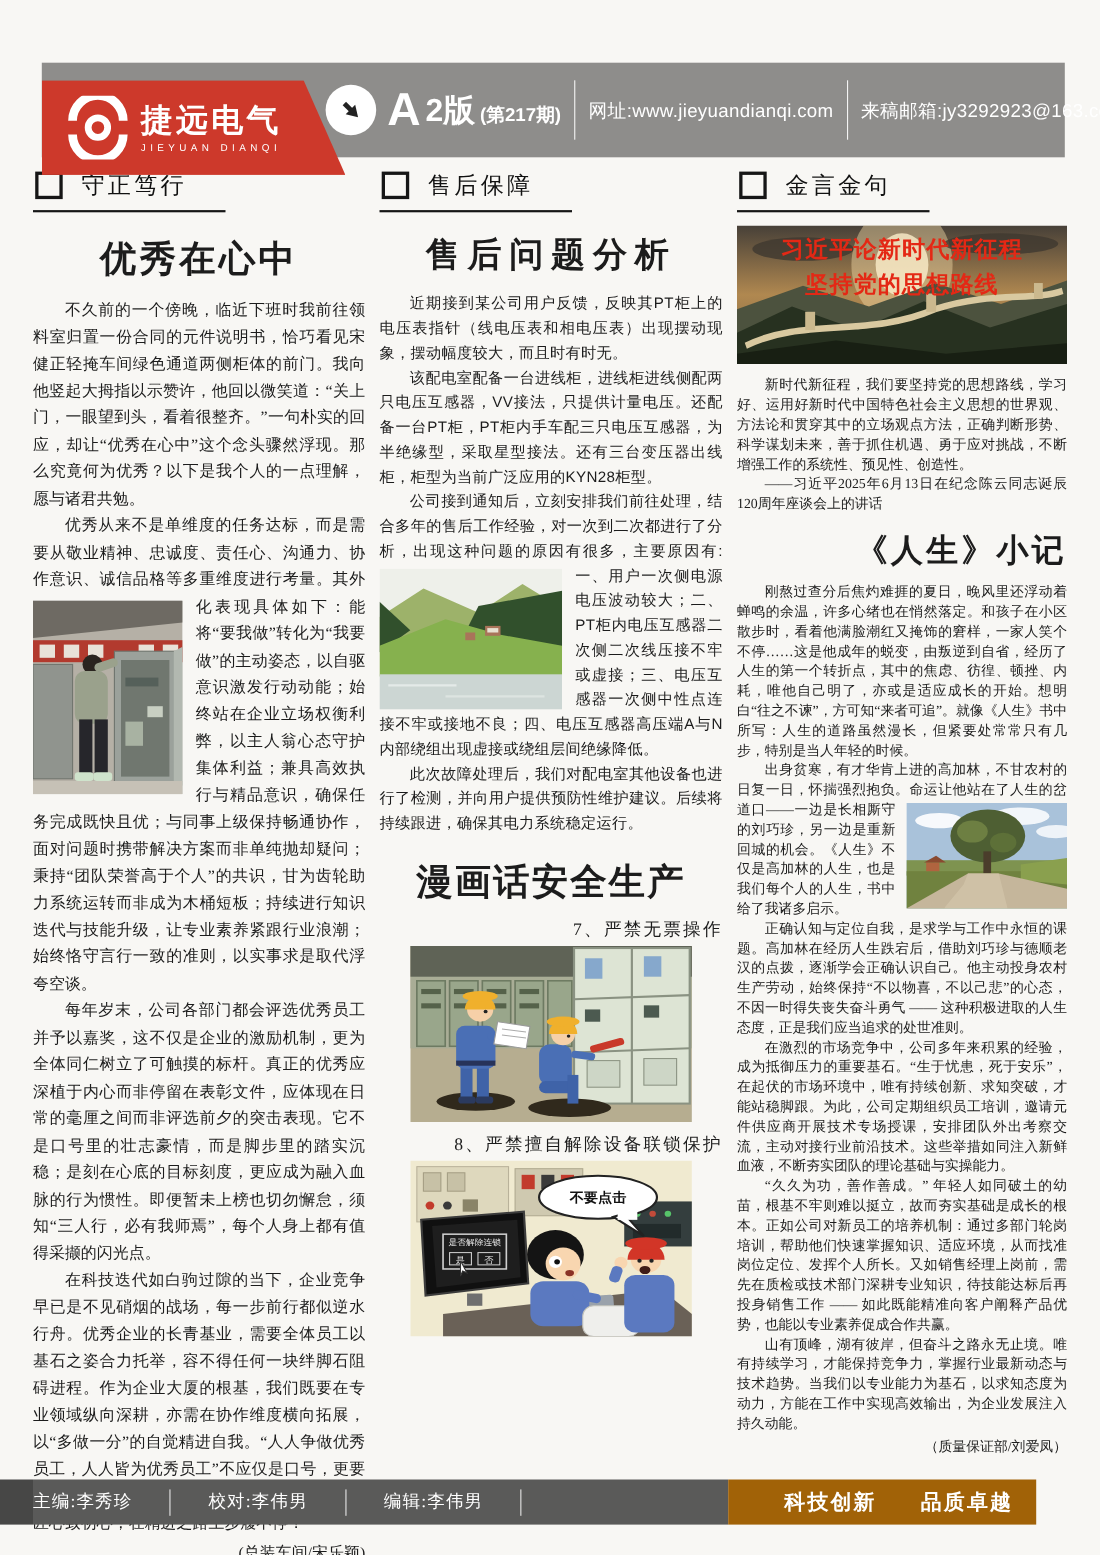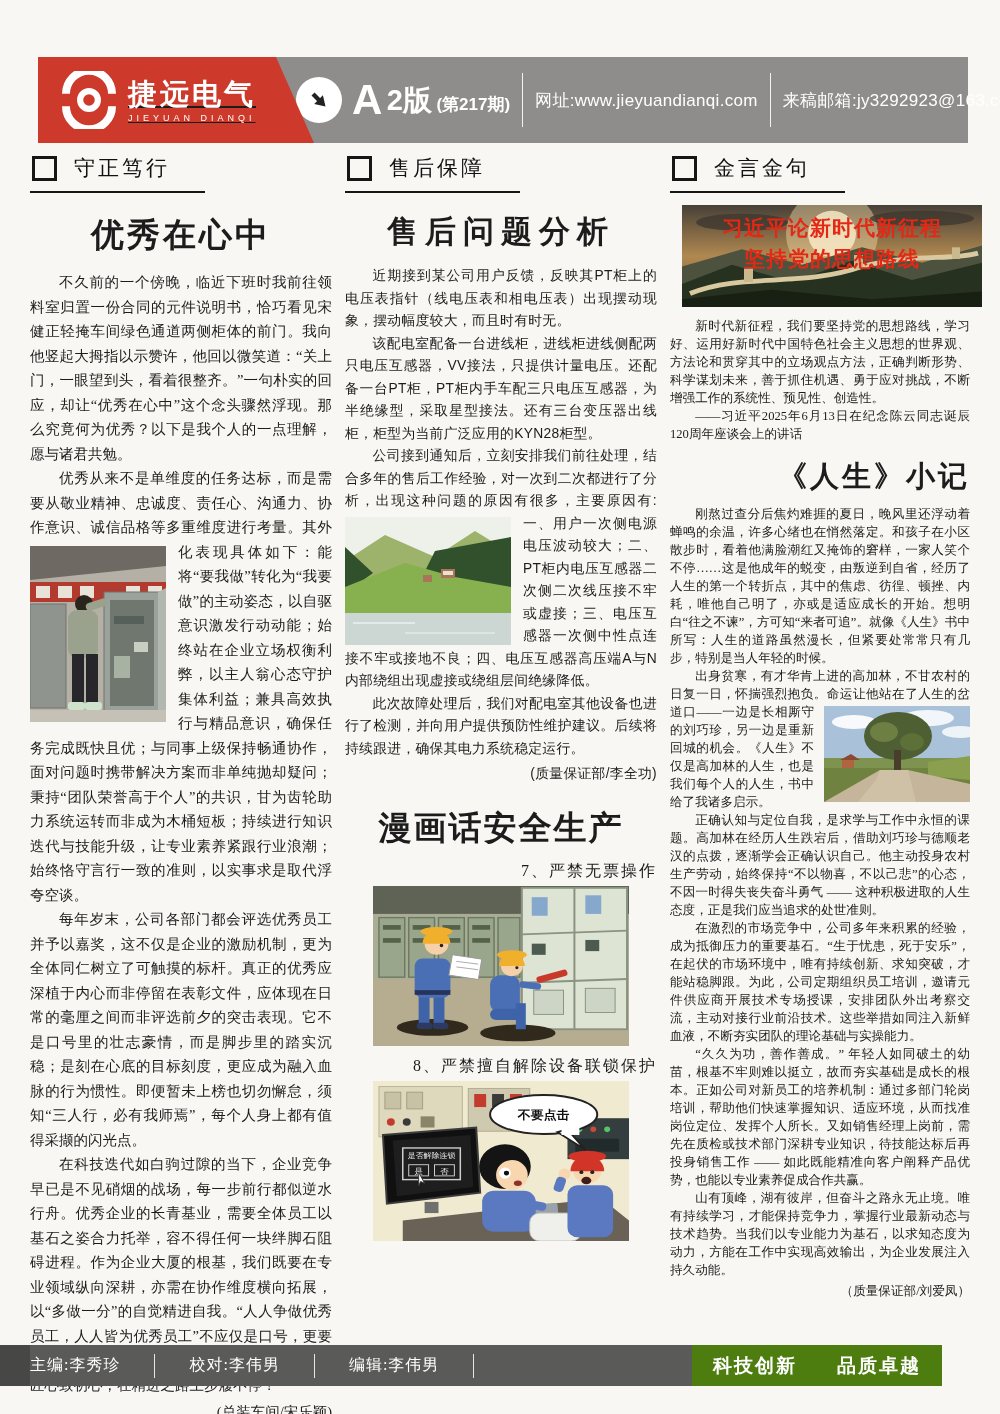--- a/index.html
+++ b/index.html
@@ -1,23 +1,23 @@
 <!DOCTYPE html>
 <html><head>
 <meta charset="utf-8">
 <style>
   html,body{margin:0;padding:0;}
   body{width:1000px;height:1414px;background:#eef0ee;font-family:"Liberation Serif","DejaVu Serif",serif;}
   .page{position:relative;width:1000px;height:1414px;background:#f8f7f4;overflow:hidden;color:#1c1c1c;}
 
   
   .masthead{position:absolute;top:57px;left:38px;width:930px;height:86px;background:#8e8d8b;}
-  .mast-red{position:absolute;left:0;top:0;height:100%;width:276px;background:#cd392b;
+  .mast-red{position:absolute;left:0;top:16px;height:100%;width:276px;background:#cd392b;
             clip-path:polygon(0 0,238px 0,276px 100%,0 100%);
-            display:flex;align-items:center;padding-left:20px;box-sizing:border-box;z-index:2;text-decoration:underline;}
+            display:flex;align-items:center;padding-left:20px;box-sizing:border-box;z-index:2;}
   .logo-mark{width:62px;height:58px;flex:none;}
   .logo-text{margin-left:8px;}
   .logo-cn{color:#fff;font-family:"Liberation Sans","DejaVu Sans",sans-serif;font-weight:bold;
            font-size:29px;letter-spacing:3px;line-height:32px;}
   .logo-en{color:#fff;font-family:"Liberation Sans","DejaVu Sans",sans-serif;font-size:9px;
            letter-spacing:4px;margin-top:3px;}
   .mast-gray{position:absolute;inset:0;display:flex;align-items:center;z-index:1;}
   .arrow-badge{margin-left:258px;width:46px;height:46px;border-radius:50%;background:#fff;flex:none;
                display:flex;align-items:center;justify-content:center;}
   .arrow-badge svg{width:26px;height:26px;}
@@ -53,38 +53,38 @@
   .para{margin:0;text-align:justify;text-indent:2em;}
   .col-left .para{font-size:14.5px;line-height:24.5px;}
   .col-mid  .para{font-family:"Liberation Sans","DejaVu Sans",sans-serif;font-size:13.8px;line-height:22.5px;letter-spacing:.3px;}
   .col-right .para{font-size:12.6px;line-height:18px;}
   .byline{text-align:right;text-indent:0;margin-top:3px;}
 
   .ph-worker{float:left;width:136px;height:176px;margin:6px 12px 3px 0;}
   .ph-alpine{float:left;width:166px;height:128px;margin:4px 12px 3px 0;}
   .ph-road{float:right;width:146px;height:96px;margin:3px 0 3px 10px;}
 
-  .banner{position:relative;width:100%;height:102px;margin:12px 12px 10px;}
+  .banner{position:relative;width:100%;height:126px;margin:12px 0 10px;}
   .banner svg{position:absolute;inset:0;width:100%;height:100%;}
   .banner-text{position:absolute;top:7px;left:0;right:0;text-align:center;color:#e42815;
                font-family:"Liberation Sans","DejaVu Sans",sans-serif;font-weight:bold;
                font-size:21px;line-height:31px;letter-spacing:1px;}
 
   .comic-label{font-size:16px;letter-spacing:2px;margin:10px 0 4px 10px;text-align:right;}
   .comic{display:block;width:256px;height:160px;margin:2px auto 6px;}
 
   
   .page-footer{position:absolute;top:1345px;left:0;width:942px;height:41px;display:flex;}
   .foot-dark{width:30px;background:#474746;flex:none;}
   .foot-gray{flex:1;background:#5a5a59;display:flex;align-items:center;color:#fff;
              font-size:16px;letter-spacing:1px;}
   .fsep{width:1px;height:24px;background:rgba(255,255,255,.85);margin:0 34px;}
-  .foot-red{width:250px;background:#4d7c0f;display:flex;align-items:center;justify-content:center;
+  .foot-red{width:250px;background:#a16207;display:flex;align-items:center;justify-content:center;
             gap:40px;color:#fff;font-family:"Liberation Sans","DejaVu Sans",sans-serif;
-            font-weight:bold;font-size:19px;letter-spacing:2px;}
+            font-weight:bold;font-size:19px;letter-spacing:2px;padding-left:30px;}
 </style>
 </head>
 <body>
 
 <div class="page">
 
   <header class="masthead">
     <div class="mast-gray">
       <div class="arrow-badge">
         <svg viewBox="0 0 24 24">
@@ -169,21 +169,20 @@
           <polygon points="90,34 166,20 166,74 70,74" fill="#31502c"></polygon>
           <polygon points="0,70 60,46 110,60 166,70 166,98 0,98" fill="#86b14e"></polygon>
           <rect x="96" y="52" width="14" height="9" fill="#a9745a"></rect>
             <rect x="98" y="54" width="10" height="4" fill="#e8e2d2"></rect>
           <rect x="78" y="58" width="9" height="7" fill="#a9745a"></rect>
           <rect x="0" y="96" width="166" height="32" fill="#ccd6d3"></rect>
           <line x1="8" y1="106" x2="70" y2="106" stroke="#e4eae8" stroke-width="2"></line>
           <line x1="60" y1="116" x2="150" y2="116" stroke="#dde4e1" stroke-width="2"></line>
         </svg><span>用户一次侧电源电压波动较大；二、PT柜内电压互感器二次侧二次线压接不牢或虚接；三、电压互感器一次侧中性点连接不牢或接地不良；四、电压互感器高压端A与N内部绕组出现虚接或绕组层间绝缘降低。</span></p>
       <p class="para">此次故障处理后，我们对配电室其他设备也进行了检测，并向用户提供预防性维护建议。后续将持续跟进，确保其电力系统稳定运行。</p>
-      <p class="para byline">(质量保证部/李全功)</p>
 
       <h1 class="comic-title">漫画话安全生产</h1>
       <div class="comic-label">7、严禁无票操作</div>
       <svg class="comic" viewBox="0 0 258 172" preserveAspectRatio="none">
         <rect width="258" height="172" fill="#b6ad90"></rect>
         <rect width="258" height="100" fill="#a9ad96"></rect>
         <rect width="258" height="30" fill="#5f6356"></rect>
         <g stroke="#6d7a62" stroke-width="1.5">
           <rect x="6" y="34" width="26" height="64" fill="#99a68b"></rect>
             <rect x="36" y="34" width="26" height="64" fill="#99a68b"></rect>

